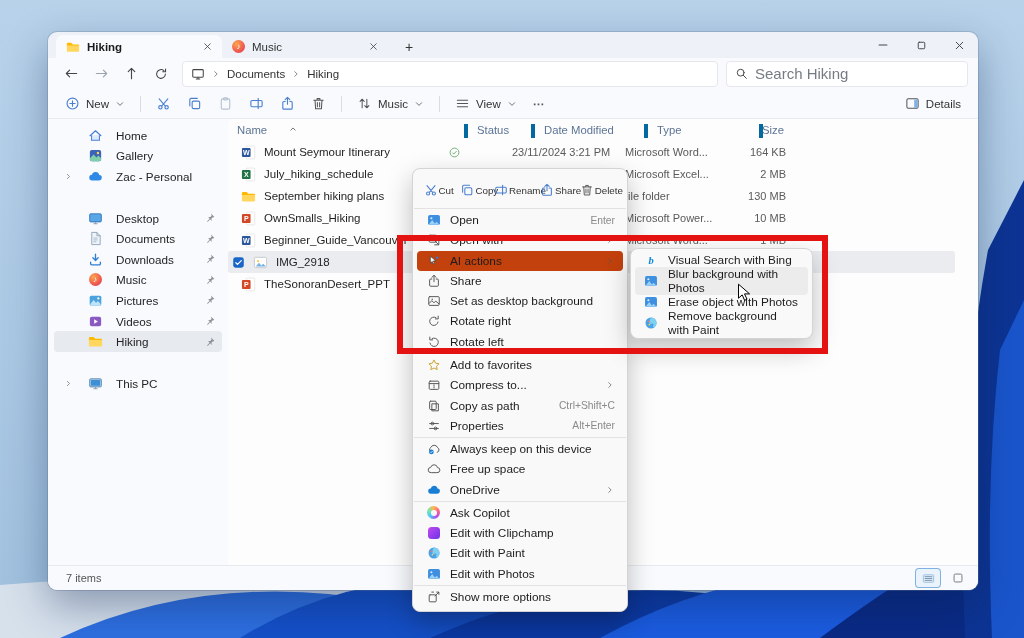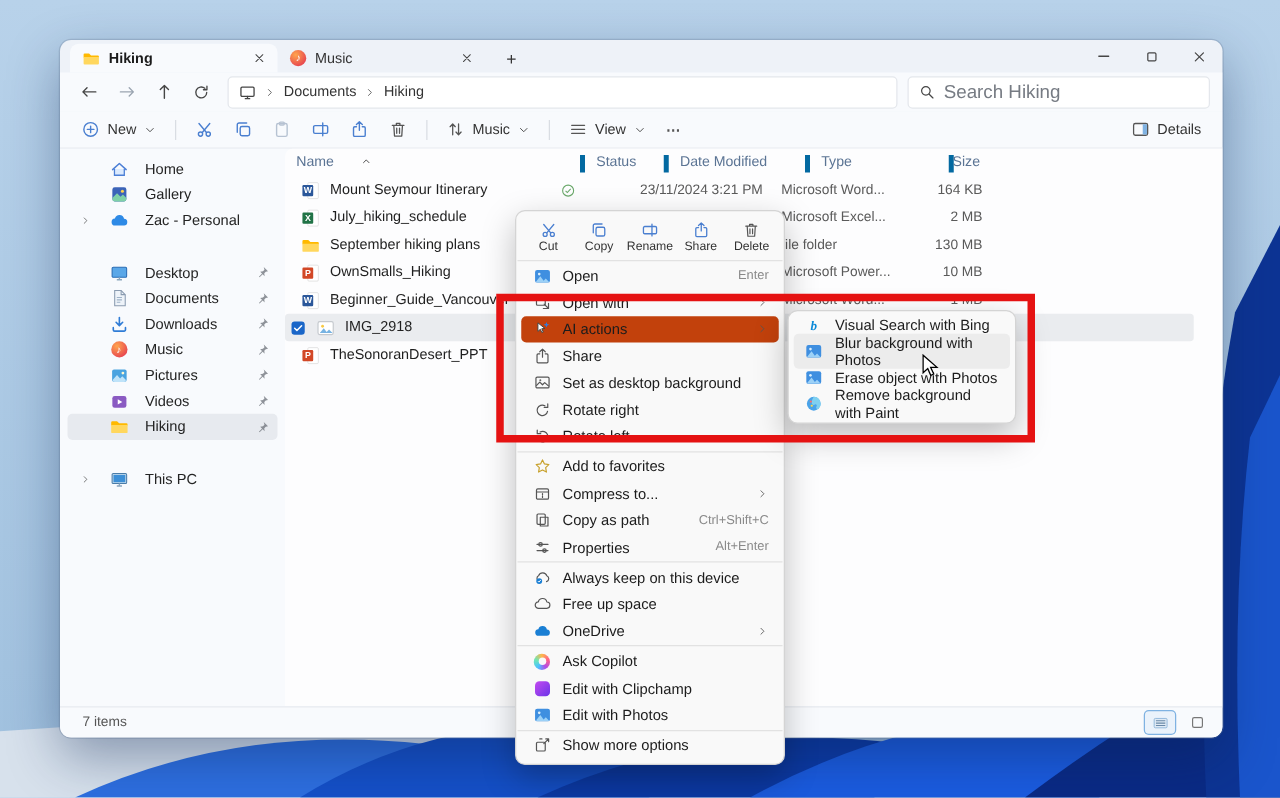--- a/index.html
+++ b/index.html
@@ -85,21 +85,21 @@
   .viewtoggles{margin-left:auto;display:flex;gap:6px;align-items:center;}
   .vt{width:24px;height:18px;border-radius:3px;display:flex;align-items:center;justify-content:center;}
   .vt.on{background:#eaf2fb;box-shadow:0 0 0 1px #7fb2e2;}
 
   
   .cmenu{position:absolute;left:412px;top:168px;width:216px;height:444px;z-index:10;
          background:#f9f9f9;border:1px solid #d4d4d4;border-radius:8px;
          box-shadow:0 10px 26px rgba(0,0,0,.25);display:flex;flex-direction:column;
          padding:4px 0;box-sizing:border-box;}
   .qrow{height:34px;flex:none;display:flex;align-items:center;justify-content:space-evenly;padding:0 4px;}
-  .qbtn{width:38px;height:32px;display:flex;flex-direction:column;align-items:center;justify-content:center;
+  .qbtn{width:38px;height:32px;display:flex;flex-direction:row;align-items:center;justify-content:center;
         gap:1px;border-radius:4px;font-size:9.8px;color:#333;}
   .mdiv{height:1px;background:#e2e2e2;margin:1px 1px;flex:none;}
   .mitem{flex:1;display:flex;align-items:center;margin:0 4px;padding:0 8px 0 9px;border-radius:4px;
          font-size:11.8px;color:#1c1c1c;min-height:0;}
   .mitem.hl{background:#c2410c;}
   .mitem .mic{width:15px;flex:none;display:flex;align-items:center;justify-content:center;margin-right:9px;}
   .mitem .lbl{flex:1;white-space:nowrap;overflow:hidden;}
   .mitem .short{font-size:10.3px;color:#8a8a8a;}
   .mitem .sub{width:10px;display:flex;justify-content:flex-end;}
 
@@ -851,77 +851,88 @@
     </div>
     <div class="mitem">
       <span class="mic">
         <span class="ic-clip"></span>
       </span>
       <span class="lbl">Edit with Clipchamp</span>
     </div>
     <div class="mitem">
       <span class="mic">
         <svg class="ic" width="14" height="14" viewBox="0 0 16 16">
-          <rect x="1.2" y="2.2" width="13.6" height="11.6" rx="2" fill="#3f8fe0"></rect>
-          <path d="M2 13l4-5 3 4 2-2 3 3.2v.3H3a1.8 1.8 0 0 1-1-.5z" fill="#9cd1f7"></path>
-          <circle cx="5" cy="6" r="1.2" fill="#d9eefc"></circle>
-        </svg>
-      </span>
-      <span class="lbl">Edit with Photos</span>
-    </div>
-    <div class="mdiv"></div>
-    <div class="mitem">
-      <span class="mic">
-        <svg class="ic" width="14" height="14" viewBox="0 0 16 16">
-          <rect class="sd" x="2.5" y="5.5" width="8" height="8" rx="1"></rect>
-          <path class="sd" d="M9.2 6.8l4.2-4.2M13.6 5V2.4H11M5.5 2.4h2"></path>
-        </svg>
-      </span>
-      <span class="lbl">Show more options</span>
-    </div>
-  </div>
-
-<div class="submenu" id="submenu">
-    <div class="smitem">
-      <span class="mic">
-        <svg class="ic" width="14" height="14" viewBox="0 0 16 16">
-          <text x="8" y="12.2" text-anchor="middle" font-size="12" font-weight="bold" fill="#0b8ad8" font-family="Liberation Serif,serif" font-style="italic">b</text>
-        </svg>
-      </span>
-      <span>Visual Search with Bing</span>
-    </div>
-    <div class="smitem hover">
-      <span class="mic">
-        <svg class="ic" width="14" height="14" viewBox="0 0 16 16">
-          <rect x="1.2" y="2.2" width="13.6" height="11.6" rx="2" fill="#3f8fe0"></rect>
-          <path d="M2 13l4-5 3 4 2-2 3 3.2v.3H3a1.8 1.8 0 0 1-1-.5z" fill="#9cd1f7"></path>
-          <circle cx="5" cy="6" r="1.2" fill="#d9eefc"></circle>
-        </svg>
-      </span>
-      <span>Blur background with Photos</span>
-    </div>
-    <div class="smitem">
-      <span class="mic">
-        <svg class="ic" width="14" height="14" viewBox="0 0 16 16">
-          <rect x="1.2" y="2.2" width="13.6" height="11.6" rx="2" fill="#3f8fe0"></rect>
-          <path d="M2 13l4-5 3 4 2-2 3 3.2v.3H3a1.8 1.8 0 0 1-1-.5z" fill="#9cd1f7"></path>
-          <circle cx="5" cy="6" r="1.2" fill="#d9eefc"></circle>
-        </svg>
-      </span>
-      <span>Erase object with Photos</span>
-    </div>
-    <div class="smitem">
-      <span class="mic">
-        <svg class="ic" width="14" height="14" viewBox="0 0 16 16">
           <circle cx="8" cy="8" r="6.3" fill="#4aa3e8"></circle>
           <path d="M8 1.7a6.3 6.3 0 0 1 4.5 10.7c-1.6 1.6-3-.6-2-1.8 1-1.2-.4-2.6-1.8-1.8-2.2 1.2-4-2-.7-7.1z" fill="#7fd0f0"></path>
           <circle cx="5.3" cy="6" r="1" fill="#ff6b6b"></circle>
           <circle cx="6.2" cy="9.8" r="1" fill="#ffd84a"></circle>
         </svg>
       </span>
+      <span class="lbl">Edit with Paint</span>
+    </div>
+    <div class="mitem">
+      <span class="mic">
+        <svg class="ic" width="14" height="14" viewBox="0 0 16 16">
+          <rect x="1.2" y="2.2" width="13.6" height="11.6" rx="2" fill="#3f8fe0"></rect>
+          <path d="M2 13l4-5 3 4 2-2 3 3.2v.3H3a1.8 1.8 0 0 1-1-.5z" fill="#9cd1f7"></path>
+          <circle cx="5" cy="6" r="1.2" fill="#d9eefc"></circle>
+        </svg>
+      </span>
+      <span class="lbl">Edit with Photos</span>
+    </div>
+    <div class="mdiv"></div>
+    <div class="mitem">
+      <span class="mic">
+        <svg class="ic" width="14" height="14" viewBox="0 0 16 16">
+          <rect class="sd" x="2.5" y="5.5" width="8" height="8" rx="1"></rect>
+          <path class="sd" d="M9.2 6.8l4.2-4.2M13.6 5V2.4H11M5.5 2.4h2"></path>
+        </svg>
+      </span>
+      <span class="lbl">Show more options</span>
+    </div>
+  </div>
+
+<div class="submenu" id="submenu">
+    <div class="smitem">
+      <span class="mic">
+        <svg class="ic" width="14" height="14" viewBox="0 0 16 16">
+          <text x="8" y="12.2" text-anchor="middle" font-size="12" font-weight="bold" fill="#0b8ad8" font-family="Liberation Serif,serif" font-style="italic">b</text>
+        </svg>
+      </span>
+      <span>Visual Search with Bing</span>
+    </div>
+    <div class="smitem hover">
+      <span class="mic">
+        <svg class="ic" width="14" height="14" viewBox="0 0 16 16">
+          <rect x="1.2" y="2.2" width="13.6" height="11.6" rx="2" fill="#3f8fe0"></rect>
+          <path d="M2 13l4-5 3 4 2-2 3 3.2v.3H3a1.8 1.8 0 0 1-1-.5z" fill="#9cd1f7"></path>
+          <circle cx="5" cy="6" r="1.2" fill="#d9eefc"></circle>
+        </svg>
+      </span>
+      <span>Blur background with Photos</span>
+    </div>
+    <div class="smitem">
+      <span class="mic">
+        <svg class="ic" width="14" height="14" viewBox="0 0 16 16">
+          <rect x="1.2" y="2.2" width="13.6" height="11.6" rx="2" fill="#3f8fe0"></rect>
+          <path d="M2 13l4-5 3 4 2-2 3 3.2v.3H3a1.8 1.8 0 0 1-1-.5z" fill="#9cd1f7"></path>
+          <circle cx="5" cy="6" r="1.2" fill="#d9eefc"></circle>
+        </svg>
+      </span>
+      <span>Erase object with Photos</span>
+    </div>
+    <div class="smitem">
+      <span class="mic">
+        <svg class="ic" width="14" height="14" viewBox="0 0 16 16">
+          <circle cx="8" cy="8" r="6.3" fill="#4aa3e8"></circle>
+          <path d="M8 1.7a6.3 6.3 0 0 1 4.5 10.7c-1.6 1.6-3-.6-2-1.8 1-1.2-.4-2.6-1.8-1.8-2.2 1.2-4-2-.7-7.1z" fill="#7fd0f0"></path>
+          <circle cx="5.3" cy="6" r="1" fill="#ff6b6b"></circle>
+          <circle cx="6.2" cy="9.8" r="1" fill="#ffd84a"></circle>
+        </svg>
+      </span>
       <span>Remove background with Paint</span>
     </div>
   </div>
 
 <div class="redrect"></div>
 
 <svg id="cursor" width="15" height="20" viewBox="0 0 15 20">
   <path d="M1.5 1.2 L1.5 15.2 L5.2 11.9 L7.6 17.3 L10 16.2 L7.5 10.9 L12.6 10.9 Z" fill="#fff" stroke="#000" stroke-width="1"></path>
 </svg>
 

